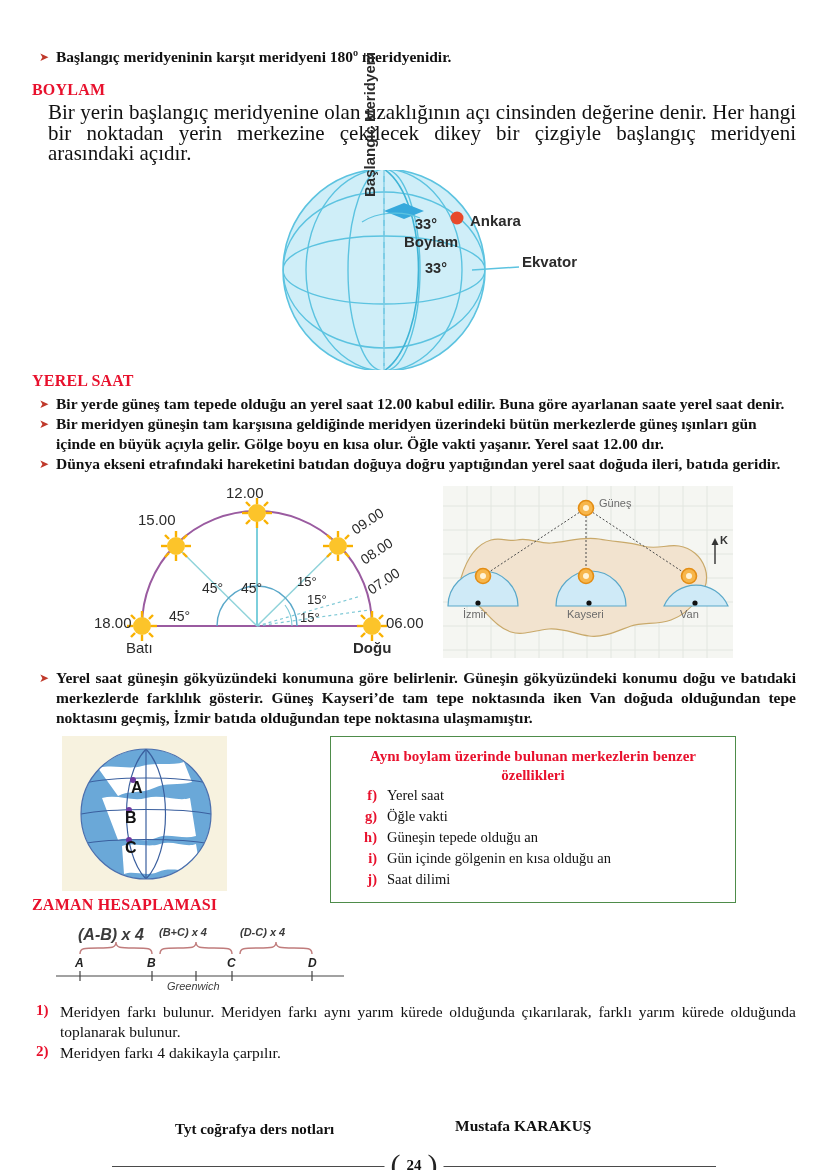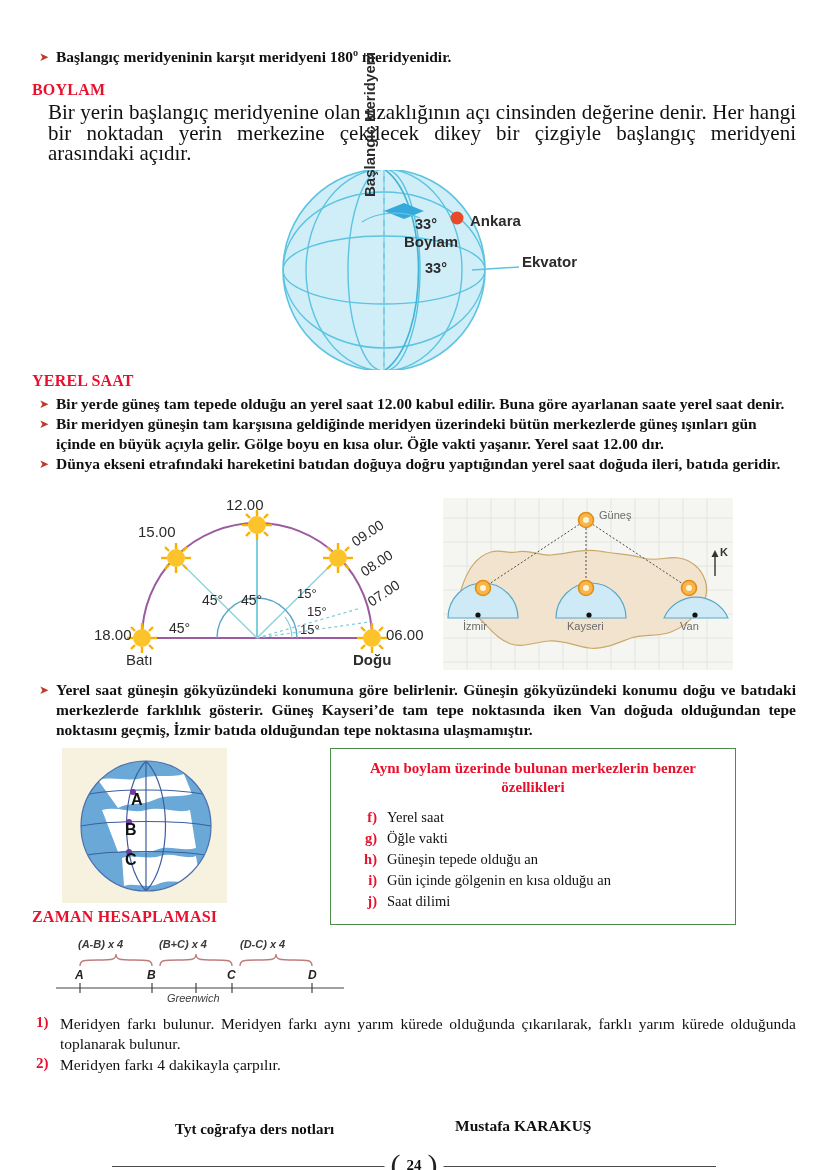--- a/index.html
+++ b/index.html
@@ -36,21 +36,21 @@
   .num-text { font-size:15.5px; line-height:20.5px; flex:1 1 auto; text-align:justify;}
 
   
   .greenbox {
     border:1.4px solid #4e8c4a;
     background:#ffffff;
     padding:10px 14px 12px 14px;
   }
   .greenbox-title {
     color:#e8112d; font-weight:bold; font-size:15px;
-    text-align:center; line-height:19px; margin-bottom:10px;
+    text-align:center; line-height:19px; 
   }
   .gl-row { display:flex; align-items:flex-start; line-height:21px;}
   .gl-mark { color:#e8112d; font-weight:bold; font-size:14.5px; width:42px; flex:0 0 42px; text-align:right; padding-right:10px;}
   .gl-text { font-size:14.5px; }
 
   
   .footer { position:absolute; left:0; right:0; bottom:18px; height:78px; }
   .footer-titles { position:relative; height:26px; }
   .f-left { position:absolute; left:175px; top:0; font-weight:bold; font-size:15px; }
   .f-right{ position:absolute; left:455px; top:-4px; font-weight:bold; font-size:15.5px; }
@@ -130,21 +130,21 @@
     <div class="bullet-row">
       <div class="bullet-mark">➤</div>
       <div class="bullet-text">Bir meridyen güneşin tam karşısına geldiğinde meridyen üzerindeki bütün merkezlerde güneş ışınları gün içinde en büyük açıyla gelir. Gölge boyu en kısa olur. Öğle vakti yaşanır. Yerel saat 12.00 dır.</div>
     </div>
     <div class="bullet-row">
       <div class="bullet-mark">➤</div>
       <div class="bullet-text" style="text-align:justify;">Dünya ekseni etrafındaki hareketini batıdan doğuya doğru yaptığından yerel saat doğuda ileri, batıda geridir.</div>
     </div>
   </div>
 
-  <div style="position:relative;height:178px;margin-top:24px;text-align:center;">
+  <div style="position:relative;height:178px;margin-top:12px;text-align:center;">
 
     <div class="fig" style="position:absolute;left:75px;top:0;width:310px;height:178px;">
       <svg width="310" height="178" viewBox="0 0 310 178">
 
         <path d="M35 140 A 115 115 0 0 1 265 140" fill="none" stroke="#9a5ba0" stroke-width="2"></path>
 
         <line x1="28" y1="140" x2="272" y2="140" stroke="#9a5ba0" stroke-width="2"></line>
 
         <line x1="150" y1="140" x2="150" y2="27" stroke="#5cc3d4" stroke-width="1.6"></line>
         <line x1="150" y1="140" x2="69" y2="60" stroke="#8fd3da" stroke-width="1.5"></line>
@@ -391,21 +391,21 @@
 
       <line x1="6" y1="58" x2="294" y2="58" stroke="#444" stroke-width="1.2"></line>
       <g stroke="#444" stroke-width="1.2">
         <line x1="30" y1="53" x2="30" y2="63"></line>
         <line x1="102" y1="53" x2="102" y2="63"></line>
         <line x1="146" y1="53" x2="146" y2="63"></line>
         <line x1="182" y1="53" x2="182" y2="63"></line>
         <line x1="262" y1="53" x2="262" y2="63"></line>
       </g>
     </svg>
-    <div class="lbl" style="left:28px;top:8px;font-size:11px;font-style:italic;font-weight:bold;color:#3b3b3b;">(A-B) x 4</div>
+    <div class="lbl" style="left:28px;top:8px;font-size:16px;font-style:italic;font-weight:bold;color:#3b3b3b;">(A-B) x 4</div>
     <div class="lbl" style="left:109px;top:8px;font-size:11px;font-style:italic;font-weight:bold;color:#3b3b3b;">(B+C) x 4</div>
     <div class="lbl" style="left:190px;top:8px;font-size:11px;font-style:italic;font-weight:bold;color:#3b3b3b;">(D-C) x 4</div>
     <div class="lbl" style="left:25px;top:38px;font-size:12px;font-style:italic;font-weight:bold;color:#222;">A</div>
     <div class="lbl" style="left:97px;top:38px;font-size:12px;font-style:italic;font-weight:bold;color:#222;">B</div>
     <div class="lbl" style="left:177px;top:38px;font-size:12px;font-style:italic;font-weight:bold;color:#222;">C</div>
     <div class="lbl" style="left:258px;top:38px;font-size:12px;font-style:italic;font-weight:bold;color:#222;">D</div>
     <div class="lbl" style="left:117px;top:62px;font-size:11px;font-style:italic;color:#3b3b3b;">Greenwich</div>
   </div>
 
   <div style="margin-top:4px;">

